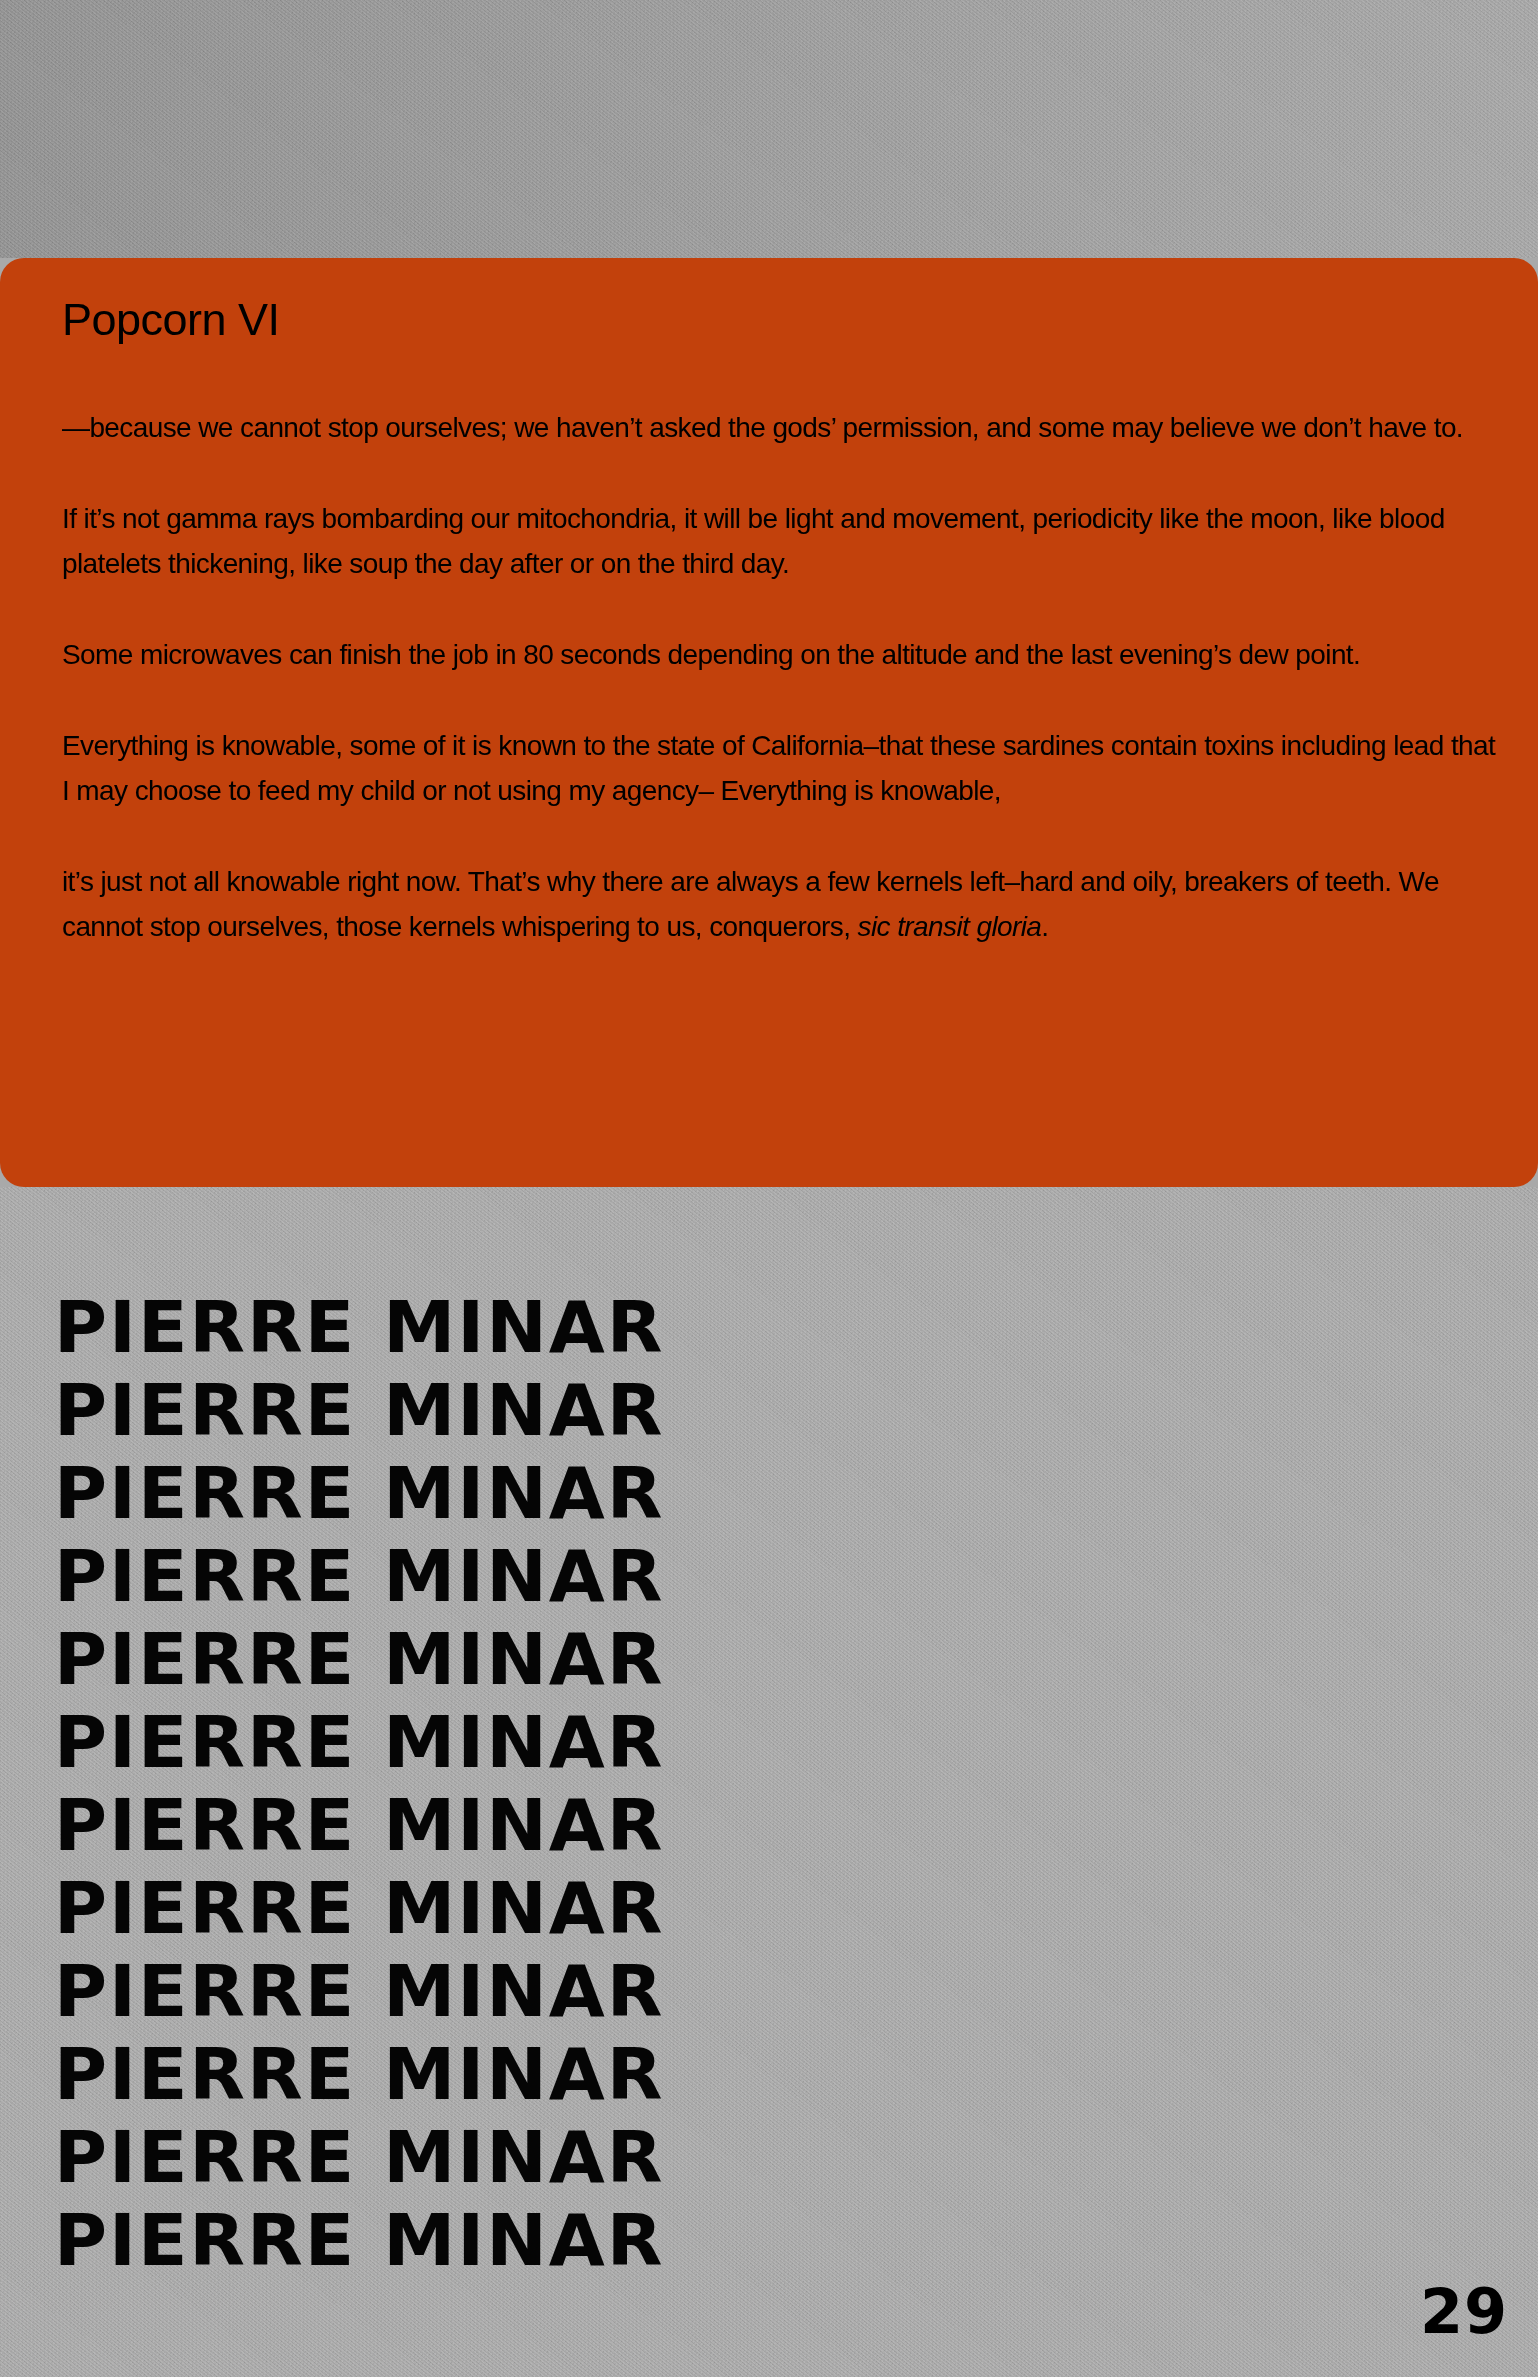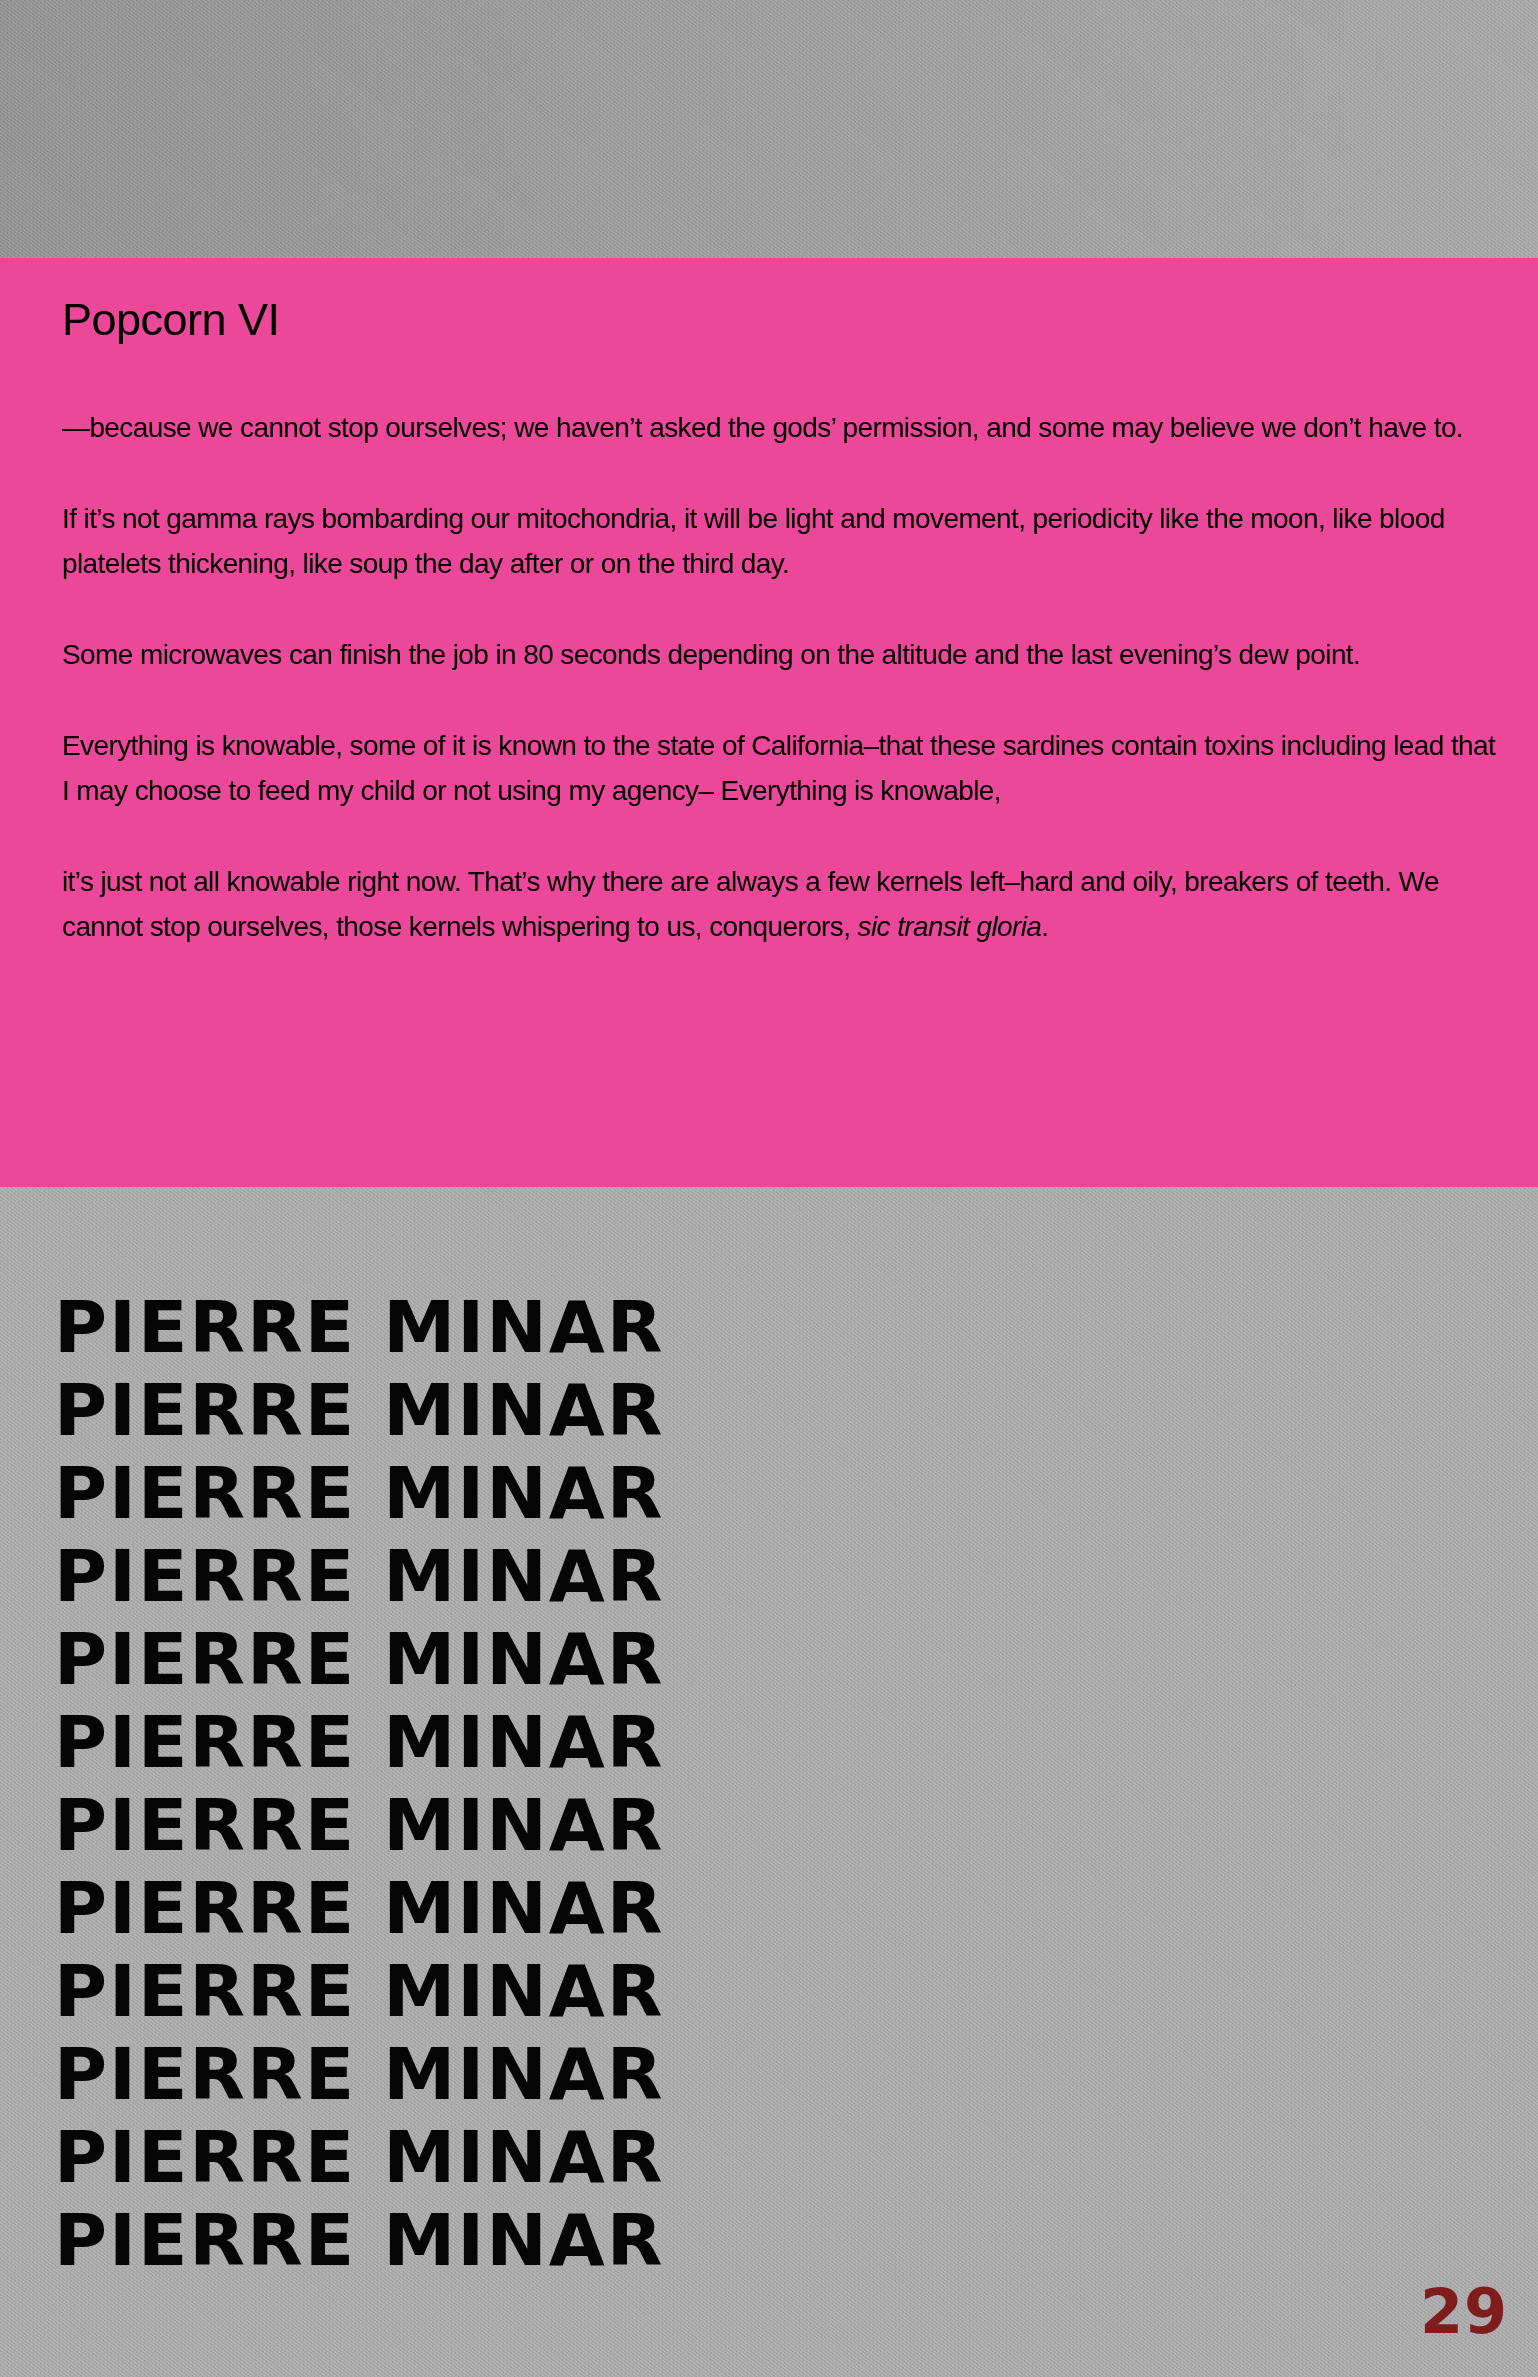--- a/index.html
+++ b/index.html
@@ -38,24 +38,25 @@
     top: 1187px;
     bottom: 0;
     background-color: #acacac;
   }
   .content-box {
     position: absolute;
     left: 0;
     top: 258px;
     width: 1538px;
     height: 929px;
-    background: #ec4899;
+    background: #c2410c;
     box-sizing: border-box;
     padding: 35px 37px 0 62px;
     color: #000;
+    border-radius: 24px;
   }
   .poem-title {
     font-size: 45px;
     font-weight: normal;
     margin: 0 0 58px 0;
     letter-spacing: -0.5px;
     line-height: 1.2;
   }
   .stanza {
     font-size: 28px;
@@ -83,21 +84,21 @@
     transform: scaleX(1.02);
     transform-origin: left center;
   }
   .page-number {
     position: absolute;
     right: 30px;
     top: 2275px;
     font-family: "DejaVu Sans", sans-serif;
     font-weight: bold;
     font-size: 62px;
-    color: #7f1d1d;
+    color: #000000;
     letter-spacing: 0.9px;
   }
 </style>
 </head>
 <body>
 
 <div class="noise top-band"></div>
 
 <div class="content-box">
   <h1 class="poem-title">Popcorn VI</h1>

